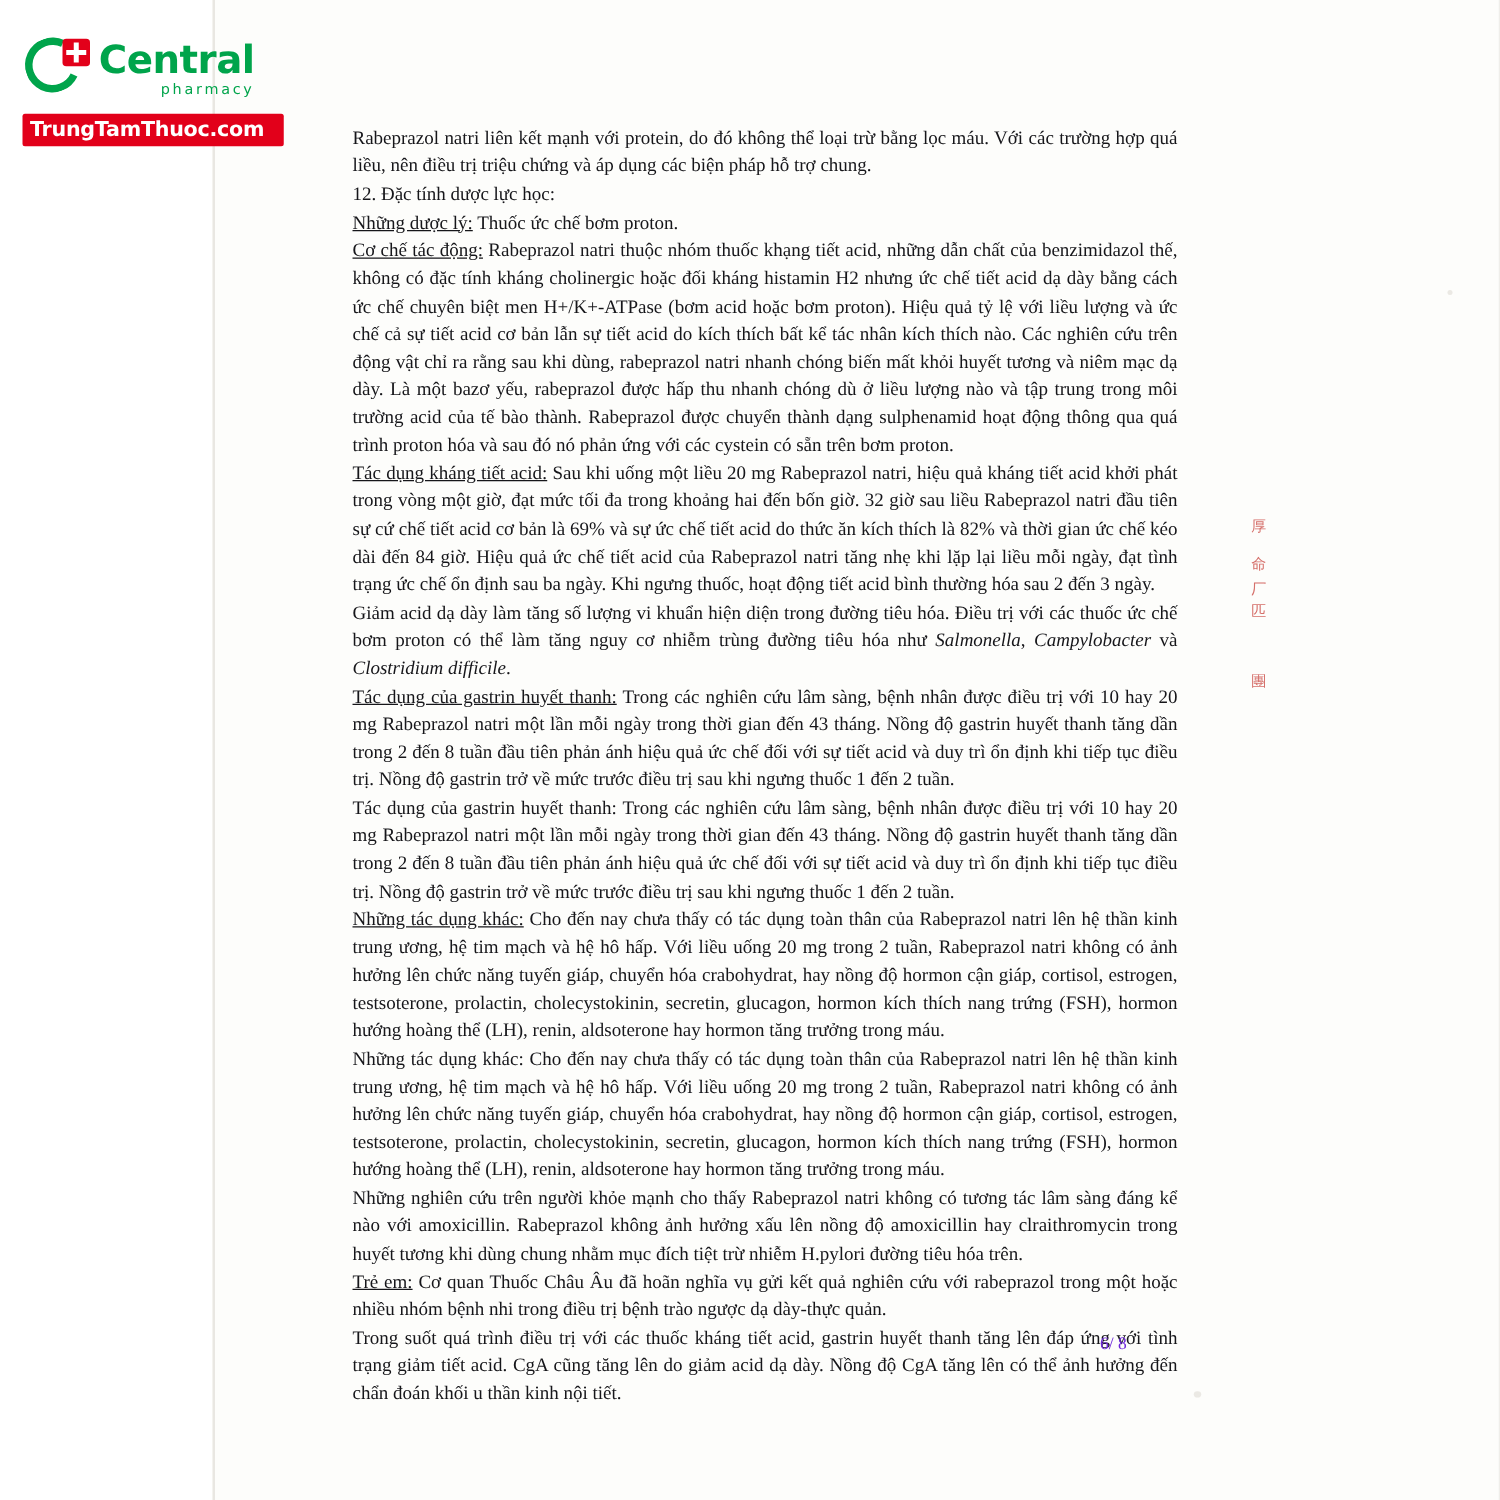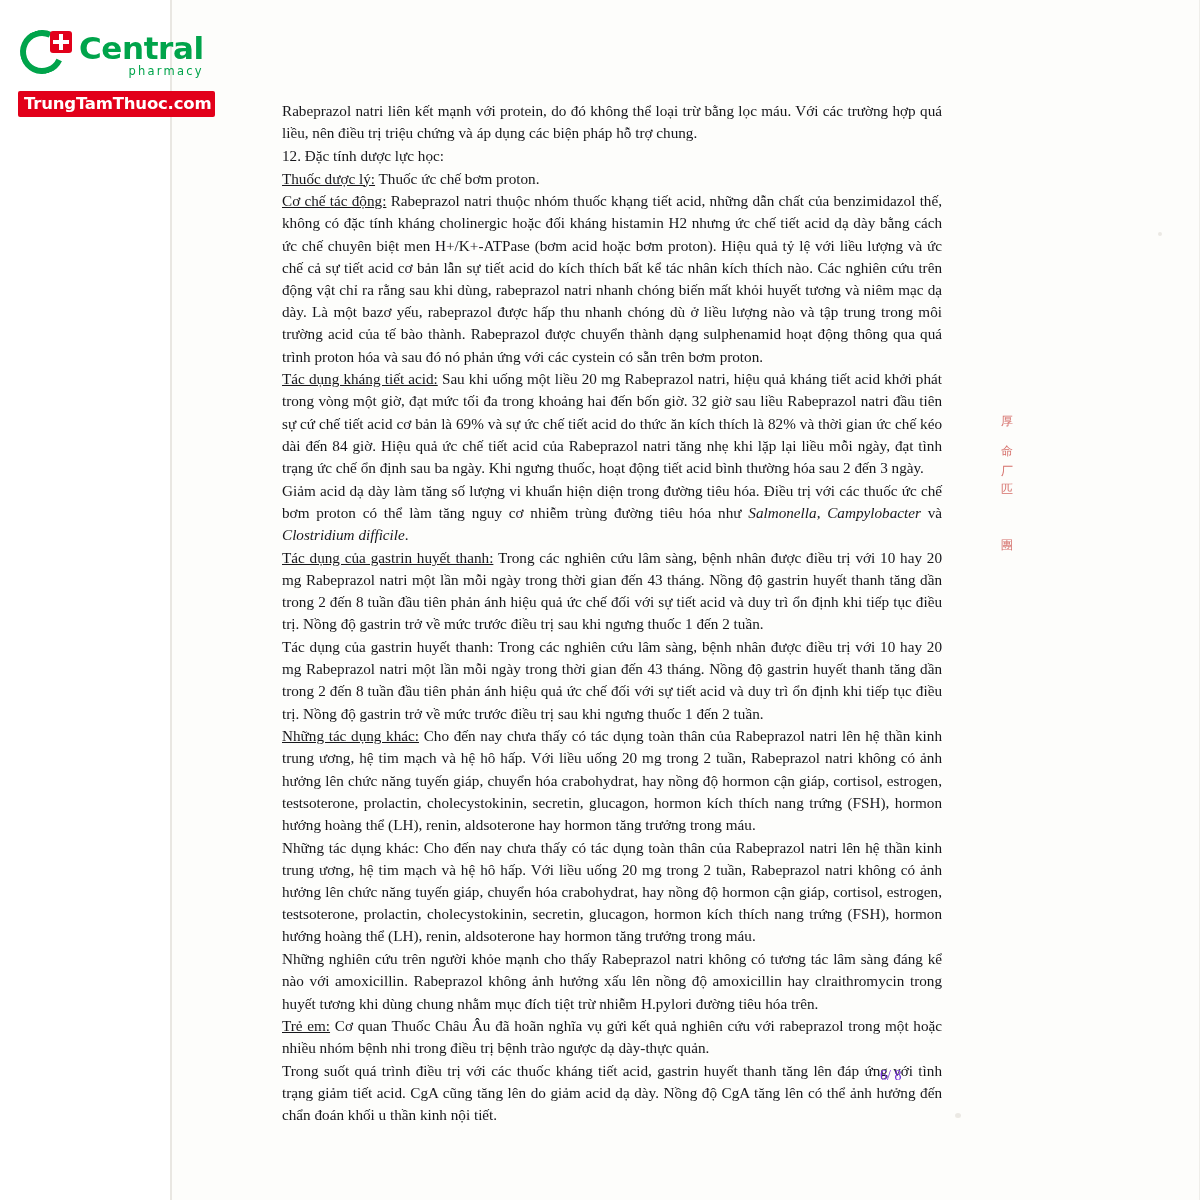--- a/index.html
+++ b/index.html
@@ -102,21 +102,21 @@
     margin-top: 2px;
   }
   #logo-banner {
     margin-top: 9px;
     background: #e2001a;
     color: #ffffff;
     font-family: "DejaVu Sans", sans-serif;
     font-weight: bold;
     font-size: 16.5px;
     letter-spacing: -0.2px;
-    padding: 3px 4px 4px 6px;
+    padding: 3px 16px 4px 6px;
     display: inline-block;
     border-radius: 2px;
   }
 
   
   #doc-body {
     position: absolute;
     left: 282px;
     top: 100px;
     width: 660px;
@@ -178,21 +178,21 @@
       <div id="logo-title">Central</div>
       <div id="logo-sub">pharmacy</div>
     </div>
   </div>
   <div id="logo-banner">TrungTamThuoc.com</div>
 </div>
 
 <div id="doc-body">
   <p class="indent">Rabeprazol natri liên kết mạnh với protein, do đó không thể loại trừ bằng lọc máu. Với các trường hợp quá liều, nên điều trị triệu chứng và áp dụng các biện pháp hỗ trợ chung.</p>
   <p class="b">12. Đặc tính dược lực học:</p>
-  <p><span class="u">Thuốc dược lý:</span> Thuốc ức chế bơm proton.</p>
+  <p><span class="u">Những dược lý:</span> Thuốc ức chế bơm proton.</p>
   <p class="indent"><span class="u">Cơ chế tác động:</span> Rabeprazol natri thuộc nhóm thuốc khạng tiết acid, những dẫn chất của benzimidazol thế, không có đặc tính kháng cholinergic hoặc đối kháng histamin H2 nhưng ức chế tiết acid dạ dày bằng cách ức chế chuyên biệt men H+/K+-ATPase (bơm acid hoặc bơm proton). Hiệu quả tỷ lệ với liều lượng và ức chế cả sự tiết acid cơ bản lẫn sự tiết acid do kích thích bất kể tác nhân kích thích nào. Các nghiên cứu trên động vật chỉ ra rằng sau khi dùng, rabeprazol natri nhanh chóng biến mất khỏi huyết tương và niêm mạc dạ dày. Là một bazơ yếu, rabeprazol được hấp thu nhanh chóng dù ở liều lượng nào và tập trung trong môi trường acid của tế bào thành. Rabeprazol được chuyển thành dạng sulphenamid hoạt động thông qua quá trình proton hóa và sau đó nó phản ứng với các cystein có sẵn trên bơm proton.</p>
   <p><span class="u">Tác dụng kháng tiết acid:</span> Sau khi uống một liều 20 mg Rabeprazol natri, hiệu quả kháng tiết acid khởi phát trong vòng một giờ, đạt mức tối đa trong khoảng hai đến bốn giờ. 32 giờ sau liều Rabeprazol natri đầu tiên sự cứ chế tiết acid cơ bản là 69% và sự ức chế tiết acid do thức ăn kích thích là 82% và thời gian ức chế kéo dài đến 84 giờ. Hiệu quả ức chế tiết acid của Rabeprazol natri tăng nhẹ khi lặp lại liều mỗi ngày, đạt tình trạng ức chế ổn định sau ba ngày. Khi ngưng thuốc, hoạt động tiết acid bình thường hóa sau 2 đến 3 ngày.</p>
   <p>Giảm acid dạ dày làm tăng số lượng vi khuẩn hiện diện trong đường tiêu hóa. Điều trị với các thuốc ức chế bơm proton có thể làm tăng nguy cơ nhiễm trùng đường tiêu hóa như <span class="i">Salmonella</span>, <span class="i">Campylobacter</span> và <span class="i">Clostridium difficile</span>.</p>
   <p><span class="u">Tác dụng của gastrin huyết thanh:</span> Trong các nghiên cứu lâm sàng, bệnh nhân được điều trị với 10 hay 20 mg Rabeprazol natri một lần mỗi ngày trong thời gian đến 43 tháng. Nồng độ gastrin huyết thanh tăng dần trong 2 đến 8 tuần đầu tiên phản ánh hiệu quả ức chế đối với sự tiết acid và duy trì ổn định khi tiếp tục điều trị. Nồng độ gastrin trở về mức trước điều trị sau khi ngưng thuốc 1 đến 2 tuần.</p>
   <p>Tác dụng của gastrin huyết thanh: Trong các nghiên cứu lâm sàng, bệnh nhân được điều trị với 10 hay 20 mg Rabeprazol natri một lần mỗi ngày trong thời gian đến 43 tháng. Nồng độ gastrin huyết thanh tăng dần trong 2 đến 8 tuần đầu tiên phản ánh hiệu quả ức chế đối với sự tiết acid và duy trì ổn định khi tiếp tục điều trị. Nồng độ gastrin trở về mức trước điều trị sau khi ngưng thuốc 1 đến 2 tuần.</p>
   <p><span class="u">Những tác dụng khác:</span> Cho đến nay chưa thấy có tác dụng toàn thân của Rabeprazol natri lên hệ thần kinh trung ương, hệ tim mạch và hệ hô hấp. Với liều uống 20 mg trong 2 tuần, Rabeprazol natri không có ảnh hưởng lên chức năng tuyến giáp, chuyển hóa crabohydrat, hay nồng độ hormon cận giáp, cortisol, estrogen, testsoterone, prolactin, cholecystokinin, secretin, glucagon, hormon kích thích nang trứng (FSH), hormon hướng hoàng thể (LH), renin, aldsoterone hay hormon tăng trưởng trong máu.</p>
   <p>Những tác dụng khác: Cho đến nay chưa thấy có tác dụng toàn thân của Rabeprazol natri lên hệ thần kinh trung ương, hệ tim mạch và hệ hô hấp. Với liều uống 20 mg trong 2 tuần, Rabeprazol natri không có ảnh hưởng lên chức năng tuyến giáp, chuyển hóa crabohydrat, hay nồng độ hormon cận giáp, cortisol, estrogen, testsoterone, prolactin, cholecystokinin, secretin, glucagon, hormon kích thích nang trứng (FSH), hormon hướng hoàng thể (LH), renin, aldsoterone hay hormon tăng trưởng trong máu.</p>
   <p>Những nghiên cứu trên người khỏe mạnh cho thấy Rabeprazol natri không có tương tác lâm sàng đáng kể nào với amoxicillin. Rabeprazol không ảnh hưởng xấu lên nồng độ amoxicillin hay clraithromycin trong huyết tương khi dùng chung nhằm mục đích tiệt trừ nhiễm H.pylori đường tiêu hóa trên.</p>
   <p><span class="u">Trẻ em:</span> Cơ quan Thuốc Châu Âu đã hoãn nghĩa vụ gửi kết quả nghiên cứu với rabeprazol trong một hoặc nhiều nhóm bệnh nhi trong điều trị bệnh trào ngược dạ dày-thực quản.</p>
   <p>Trong suốt quá trình điều trị với các thuốc kháng tiết acid, gastrin huyết thanh tăng lên đáp ứng với tình trạng giảm tiết acid. CgA cũng tăng lên do giảm acid dạ dày. Nồng độ CgA tăng lên có thể ảnh hưởng đến chẩn đoán khối u thần kinh nội tiết.</p>

